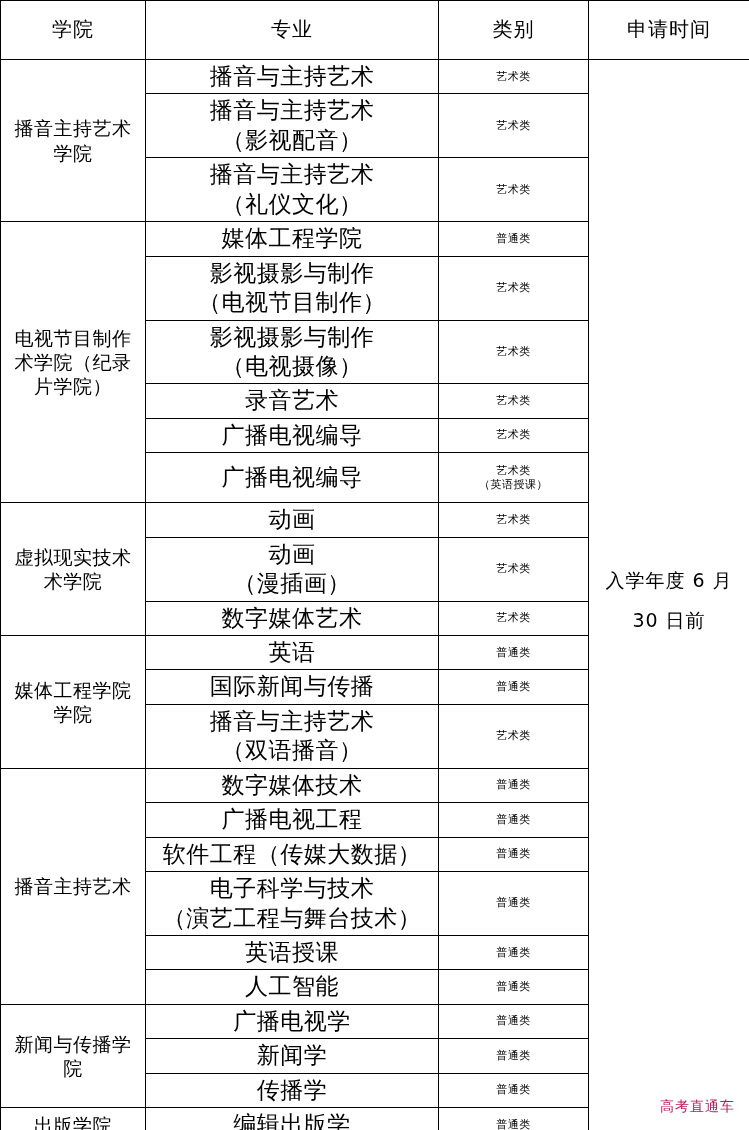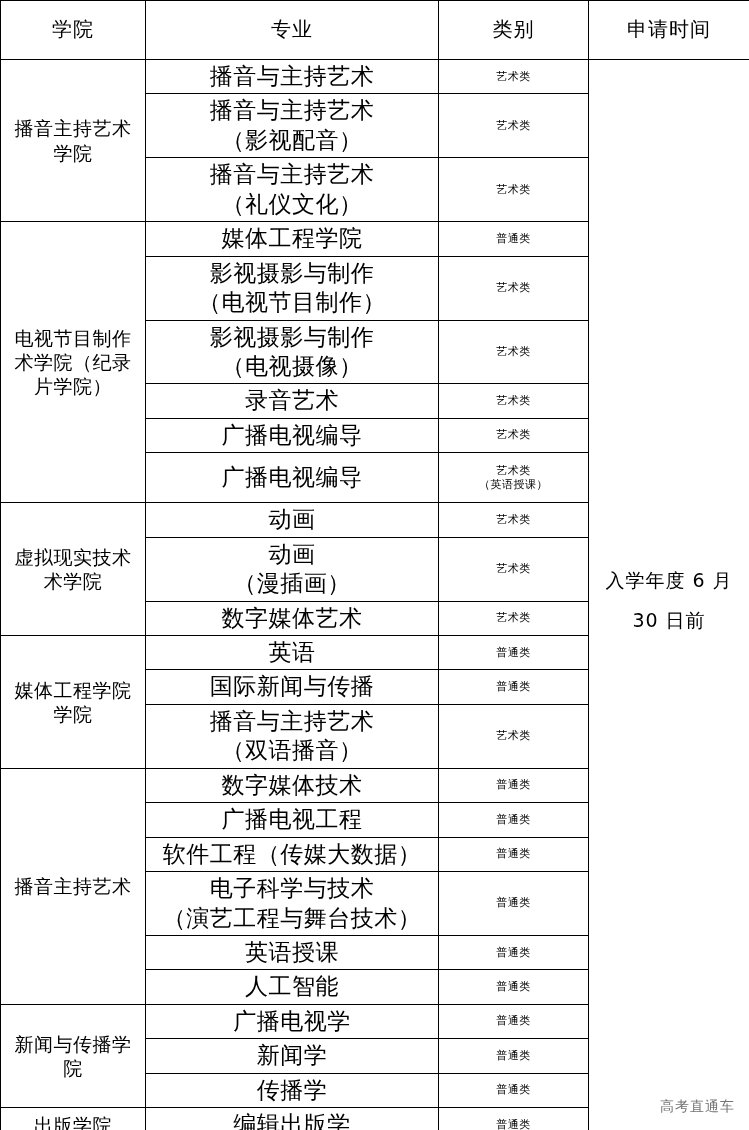--- a/index.html
+++ b/index.html
@@ -62,21 +62,21 @@
     display: block;
     line-height: 2.1;
   }
   .row-1 { height: 30px; }
   .row-2 { height: 50px; }
   .watermark {
     position: absolute;
     right: 14px;
     bottom: 14px;
     font-size: 14px;
-    color: #737373;
+    color: #be185d;
     letter-spacing: 1px;
     pointer-events: none;
   }
   .sub {
     display: block;
   }
 </style>
 </head>
 <body>
 

